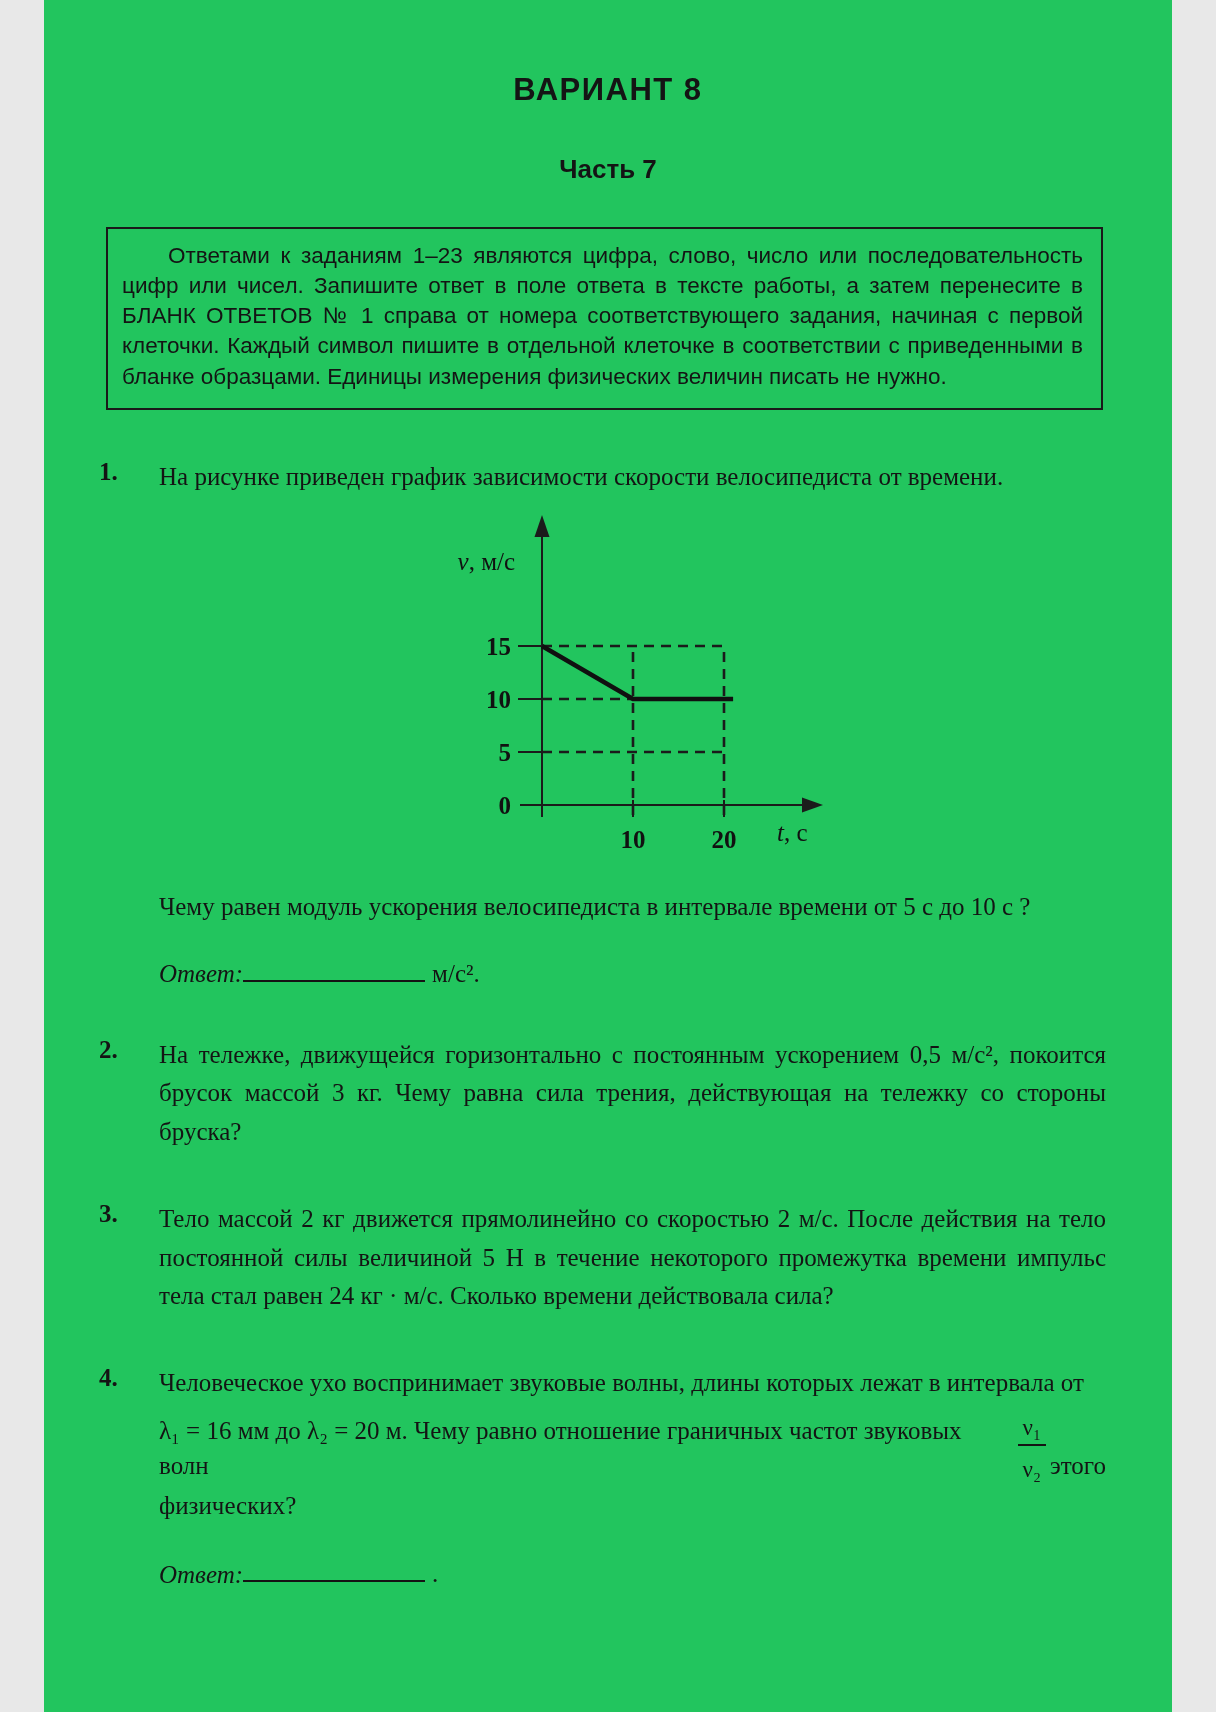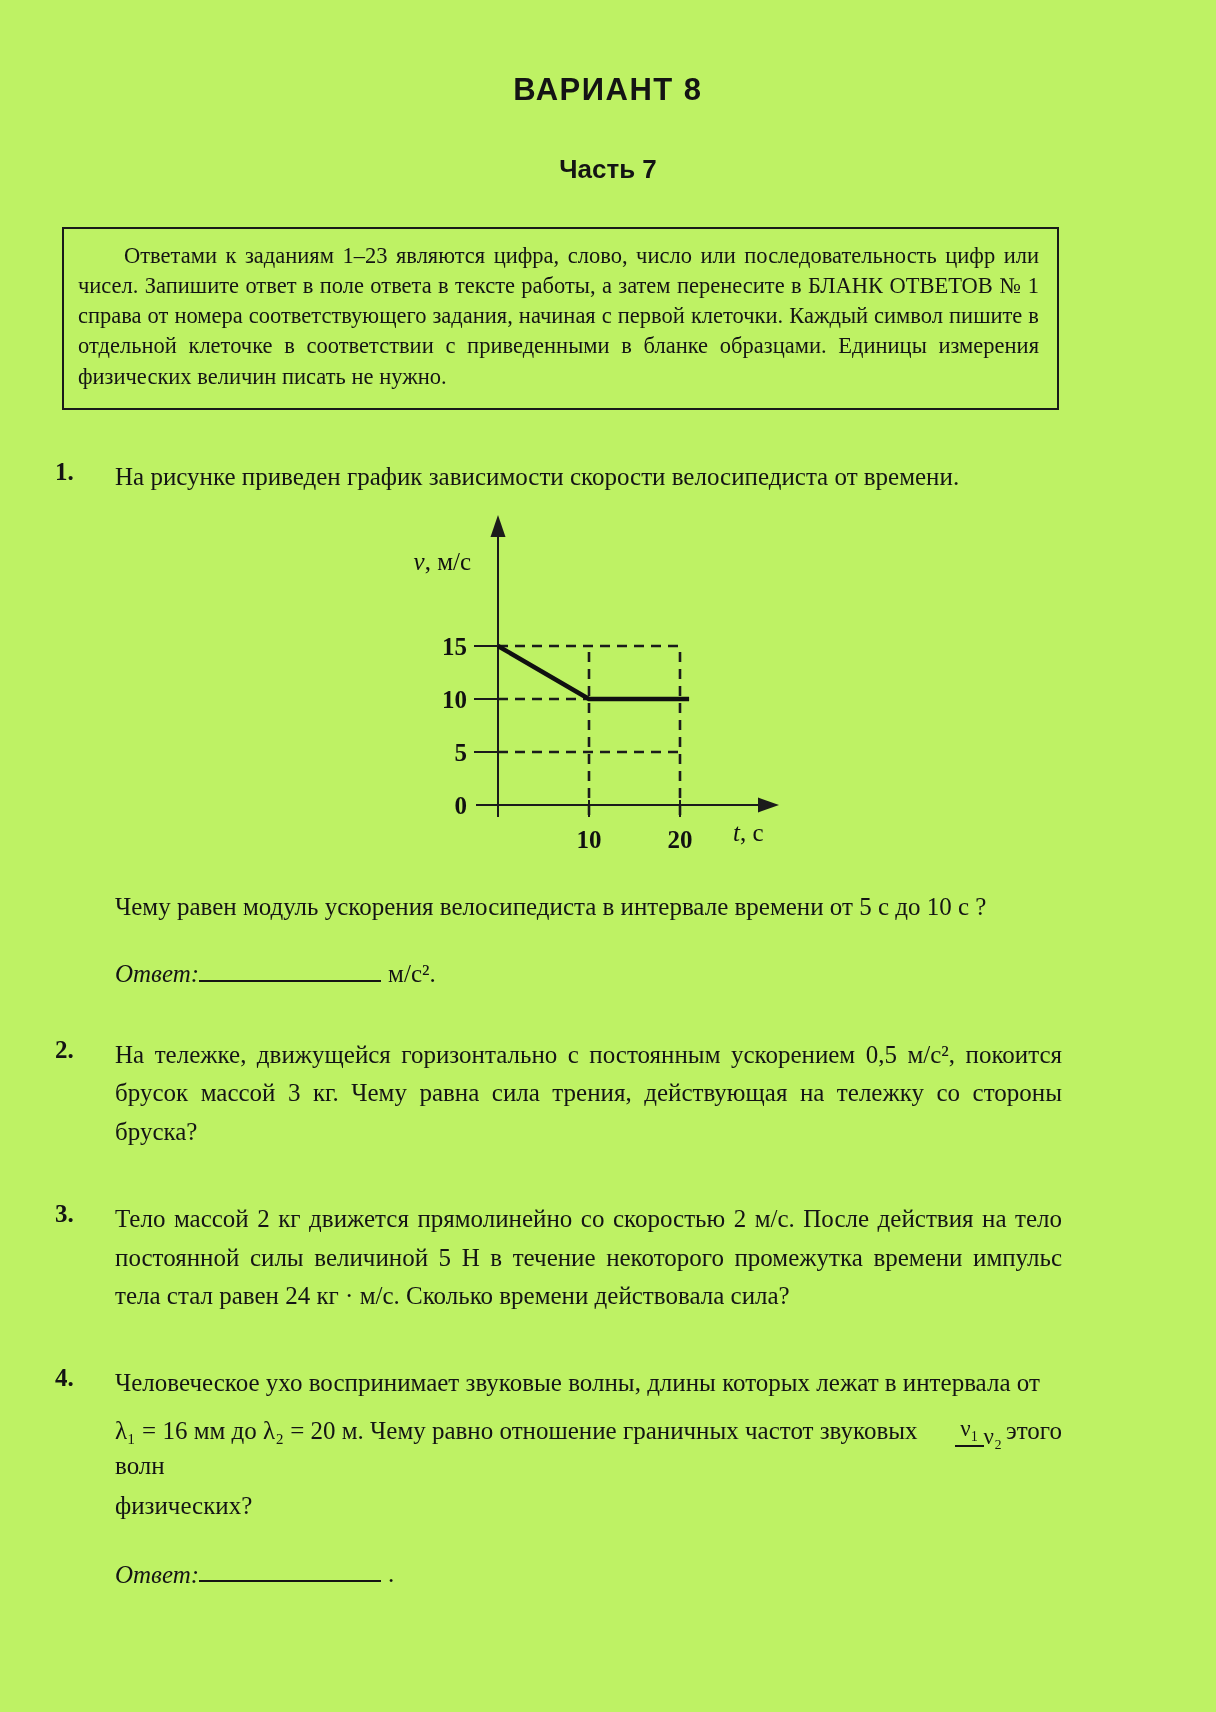--- a/index.html
+++ b/index.html
@@ -1,53 +1,53 @@
 <!DOCTYPE html>
 <html><head>
 <meta charset="utf-8">
 <style>
   html,body{margin:0;padding:0;background:#e8e8e8;}
   .page{
-    width:1216px;height:1712px;margin:0 auto;background:#bef264;
+    width:1128px;height:1712px;margin:0 auto;background:#22c55e;
     font-family:"Liberation Serif",serif;color:#141414;
     box-sizing:border-box;position:relative;overflow:hidden;
   }
   .title{
     text-align:center;font-family:"Liberation Sans",sans-serif;font-weight:bold;
     font-size:31px;margin:0;padding-top:72px;letter-spacing:1.5px;
   }
   .part{
     text-align:center;font-family:"Liberation Sans",sans-serif;font-weight:bold;
     font-size:26px;margin:46px 0 0;
   }
   .instr{
     margin:42px 0 0 62px;width:997px;border:2px solid #1a1a1a;
     padding:12px 18px 16px 14px;box-sizing:border-box;
   }
   .instr p{
-    margin:0;font-family:Liberation Serif, serif;font-size:22.5px;
+    margin:0;font-family:Liberation Sans, sans-serif;font-size:22.5px;
     line-height:1.34;text-align:justify;text-indent:46px;
   }
   .q{display:flex;margin:48px 0 0 55px;width:1007px;}
   .qnum{width:60px;font-weight:bold;font-size:25px;flex:none;}
   .qbody{flex:1;font-size:25px;min-width:0;}
   .qtext{margin:0;line-height:1.55;text-align:justify;}
   figure.graph{margin:14px 0 0 258px;}
   .answer{margin-top:30px;font-size:25px;white-space:nowrap;}
   .ans-label{font-style:italic;}
   .ans-line{display:inline-block;width:182px;border-bottom:2px solid #141414;height:0.9em;}
   .ans-unit{margin-left:7px;}
   .m-q1q{margin-top:30px;}
   .m-ans-gap{margin-top:32px;}
   .q4-line2{
-    display:flex;align-items:flex-start;justify-content:space-between;
+    display:flex;align-items:flex-end;justify-content:space-between;
     margin:10px 0 4px;line-height:1.4;
   }
   .frac{
-    display:inline-flex;flex-direction:row;align-items:center;
+    display:inline-flex;flex-direction:column;align-items:center;
     font-size:23px;line-height:1.15;margin:0 4px;
   }
   .frac .num{border-bottom:2px solid #141414;padding:0 5px 2px;}
   .frac .den{padding-top:11px;}
   
   .dash{stroke:#1b1b1b;stroke-width:2.6;stroke-dasharray:10 7;fill:none;}
   .axis{stroke:#1b1b1b;stroke-width:2;}
   .tick{stroke:#1b1b1b;stroke-width:2;}
   .arrowhead{fill:#1b1b1b;}
   .series{stroke:#101010;stroke-width:4.5;fill:none;stroke-linejoin:round;}

